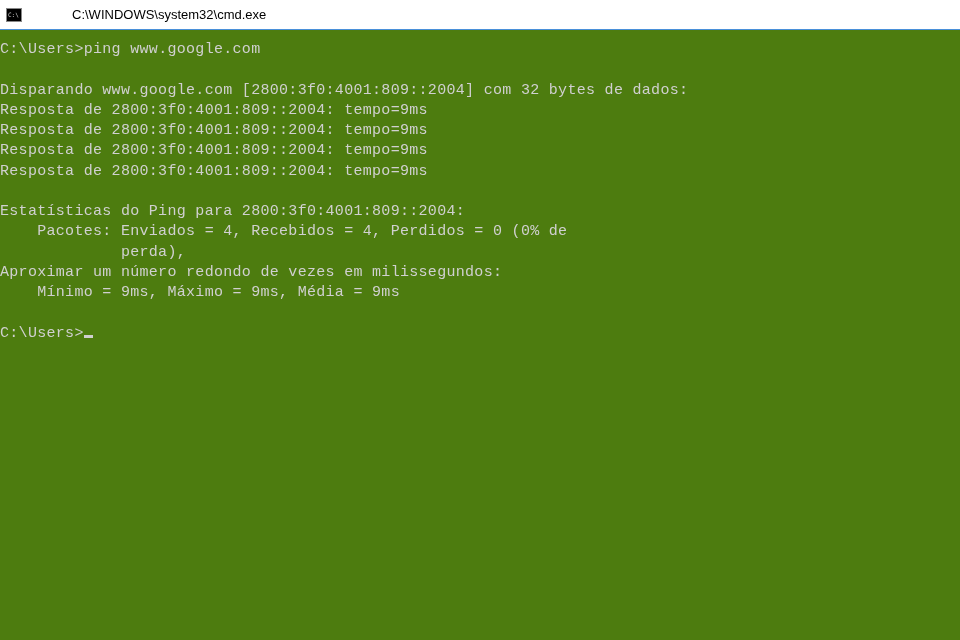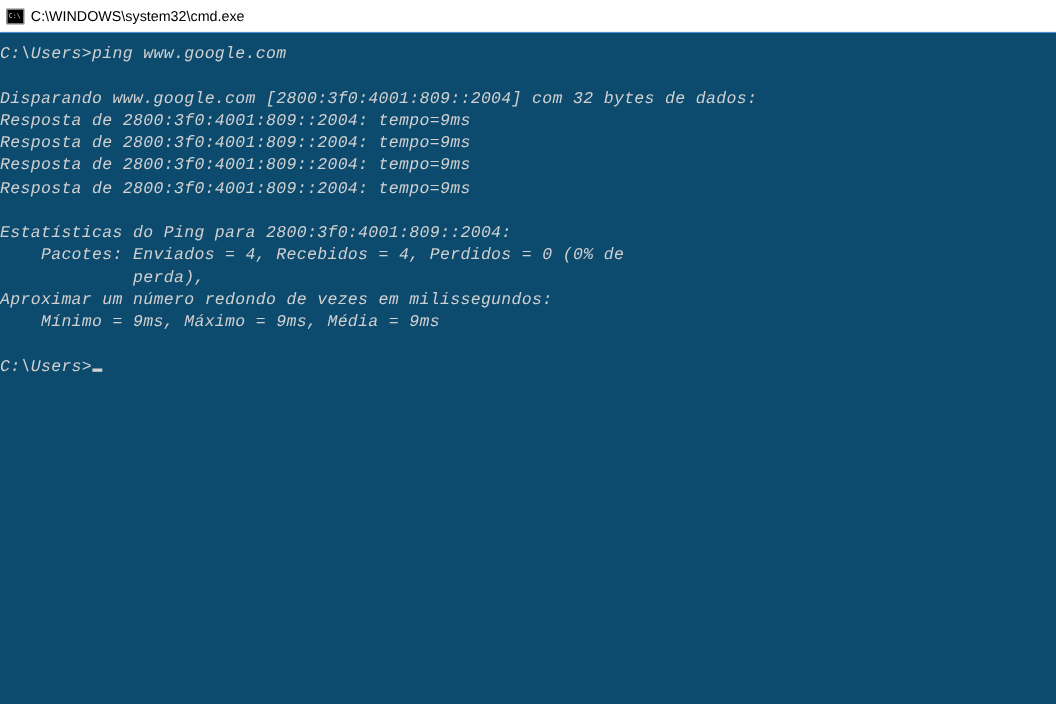--- a/index.html
+++ b/index.html
@@ -38,32 +38,32 @@
       content: 'C:\\';
       color: #ccc;
       font-size: 6px;
       font-family: Consolas, monospace;
       line-height: 1;
     }
     .titlebar-text {
       font-family: 'Segoe UI', Tahoma, sans-serif;
       font-size: 13px;
       color: #000;
+      margin-left: 44px;
     }
     .terminal {
-      background: #0c4a6e;
+      background: #4d7c0f;
       color: #d0d0d0;
       font-size: 15px;
       line-height: 1.35;
       padding: 10px 0 0 0;
       font-family: Consolas, 'Courier New', monospace;
       letter-spacing: 0.3px;
       height: calc(640px - 30px);
       white-space: pre;
-      font-style: italic;
     }
     .cursor {
       display: inline-block;
       width: 9px;
       height: 3px;
       background: #d0d0d0;
       vertical-align: baseline;
       margin-bottom: -1px;
     }
   </style>

